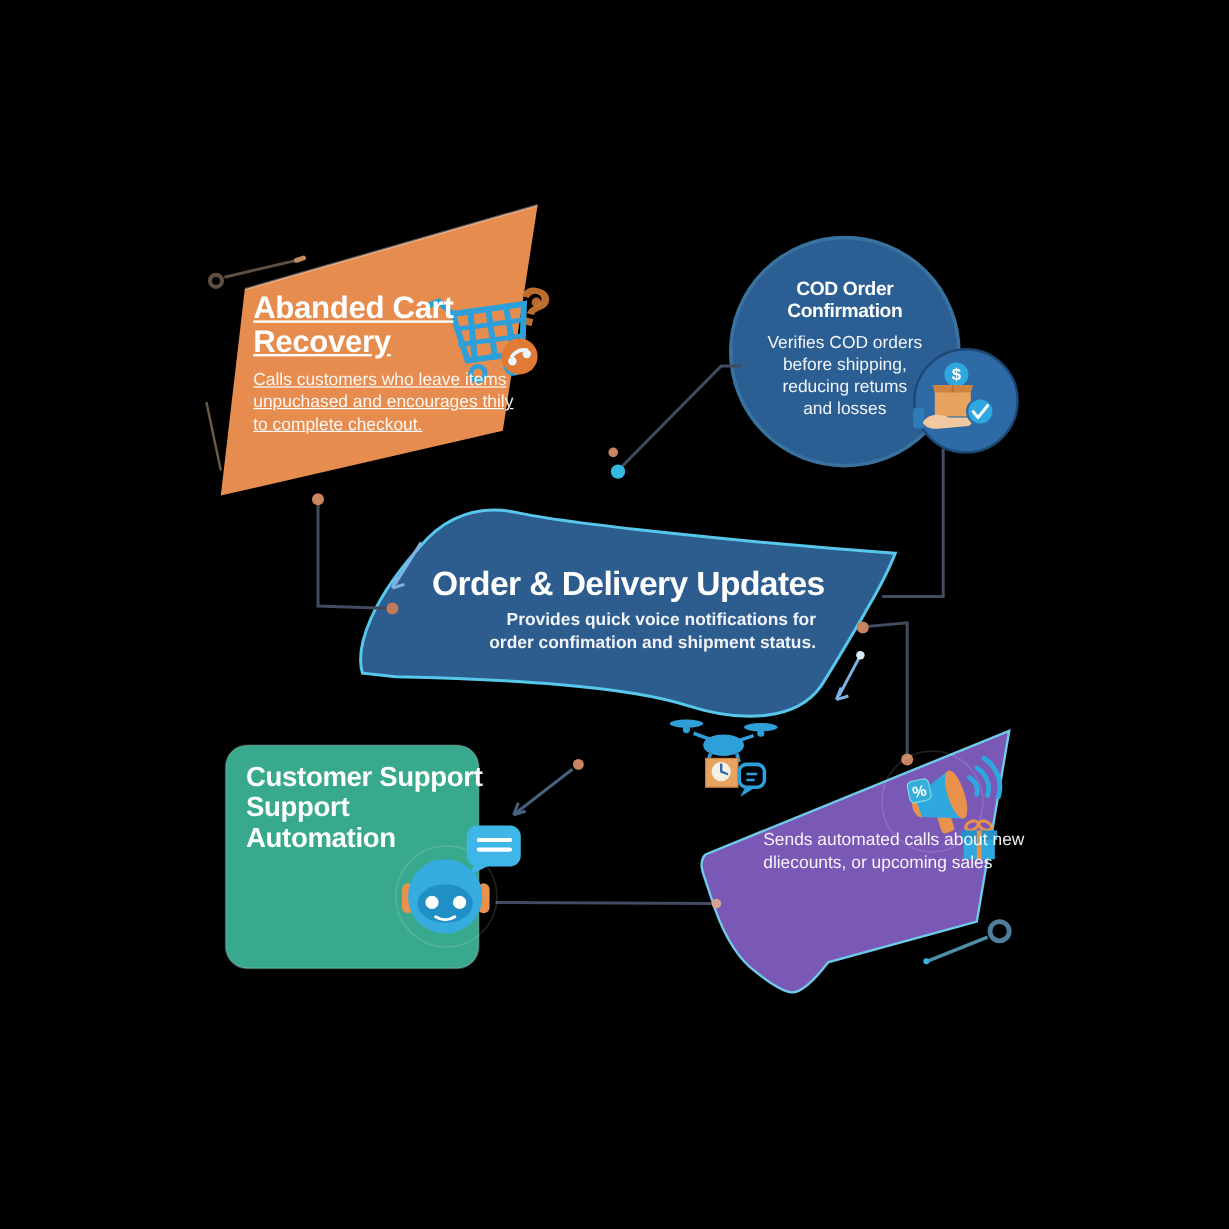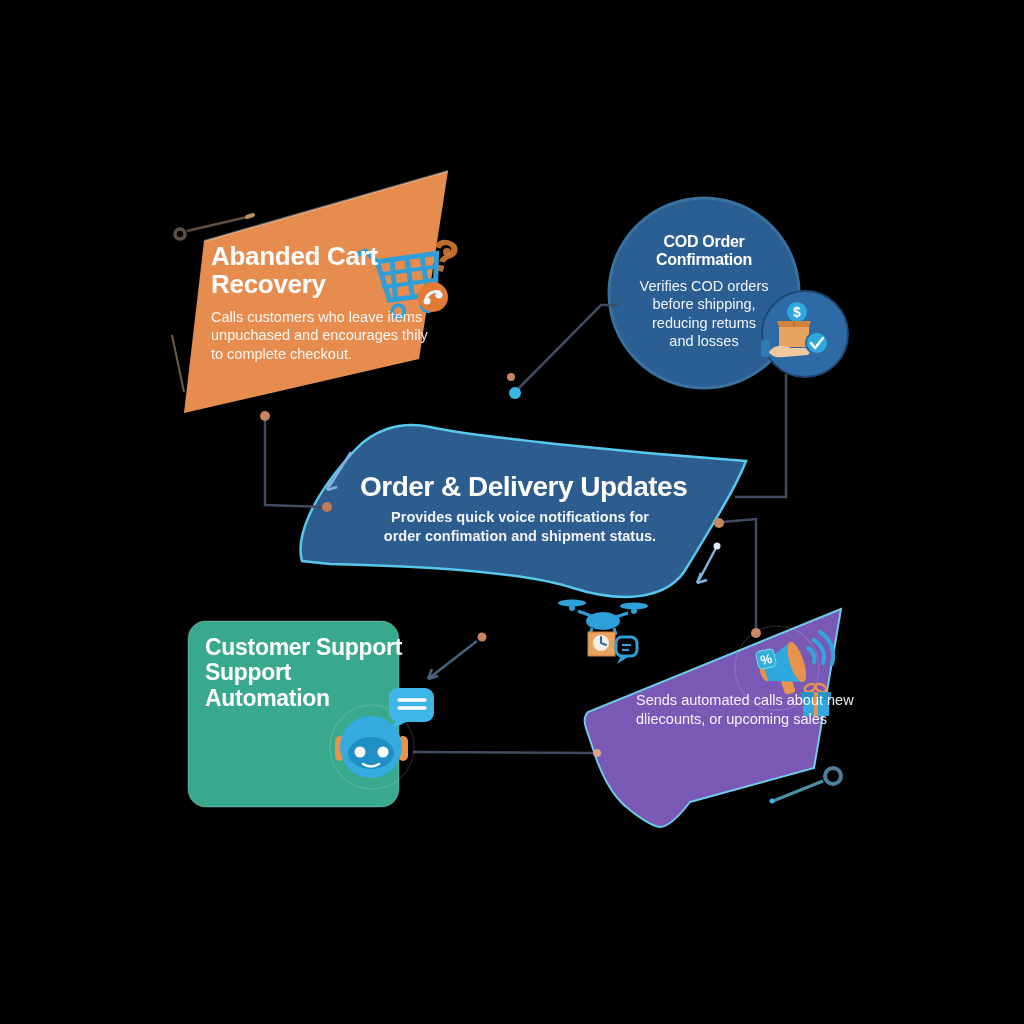--- a/index.html
+++ b/index.html
@@ -209,42 +209,42 @@
     <g>
       <ellipse cx="810" cy="688" rx="5.5" ry="3.5" transform="rotate(-25 810 688)" fill="none" stroke="#E8924C" stroke-width="2.5"></ellipse>
       <ellipse cx="821" cy="688" rx="5.5" ry="3.5" transform="rotate(25 821 688)" fill="none" stroke="#E8924C" stroke-width="2.5"></ellipse>
       <rect x="801" y="692" width="30" height="8" fill="#2593C8"></rect>
       <rect x="803" y="700" width="26" height="16" fill="#2FA8E0"></rect>
       <rect x="814" y="692" width="4" height="24" fill="#E8924C"></rect>
     </g>
   </g>
 </svg>
 
-  <div class="txt t-cart" style="left:211px;top:243px;width:236px;">
+  <div class="txt t-cart" style="left:211px;top:243px;width:236px;text-decoration:underline;">
     <div class="title">
       <span>Abanded Cart</span>
       <span>Recovery</span>
     </div>
     <div class="body">Calls customers who leave items
 unpuchased and encourages thily
 to complete checkout.</div>
   </div>
 
   <div class="txt t-cod" style="left:606px;top:233px;width:196px;">
     <div class="title">
       <span>COD Order</span>
       <span>Confirmation</span>
     </div>
     <div class="body">Verifies COD orders
 before shipping,
 reducing retums
 and losses</div>
   </div>
 
-  <div class="txt t-upd" style="left:360px;top:472px;width:320px;">
+  <div class="txt t-upd" style="left:360px;top:472px;width:320px;text-align:right;">
     <div class="title">
       <span>Order &amp; Delivery Updates</span>
     </div>
     <div class="body">Provides quick voice notifications for
 order confimation and shipment status.</div>
   </div>
 
   <div class="txt t-sup" style="left:205px;top:635px;width:190px;">
     <div class="title">
       <span>Customer Support</span>

